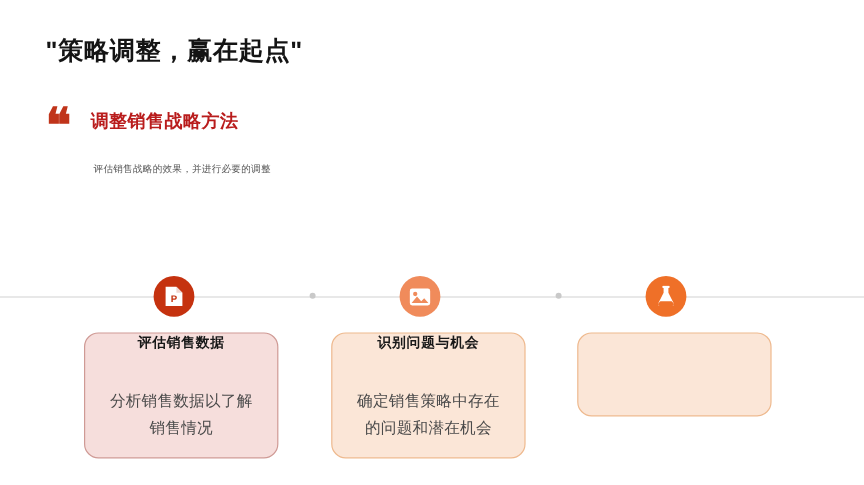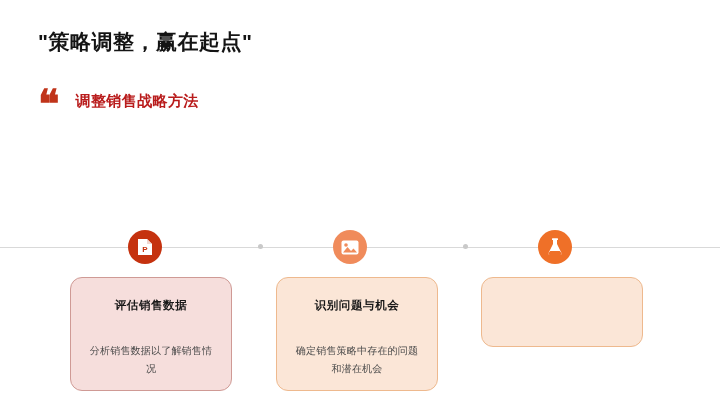--- a/index.html
+++ b/index.html
@@ -107,23 +107,22 @@
   .node-icon svg { display: block; }
 
   
   .card {
     position: absolute;
     top: 277px;
     width: 162px;
     min-height: 70px;
     border-radius: 12px;
     box-sizing: border-box;
-    padding: 20px 10px 12px 10px;
+    padding: 0 10px 12px 10px;
     text-align: center;
-    font-family: Liberation Mono, monospace;
   }
   .card.c1 {
     left: 70px;
     background: #f6dedc;
     border: 1px solid #cf9a95;
   }
   .card.c2 {
     left: 276px;
     background: #fbe6d7;
     border: 1px solid #eeb98e;
@@ -135,40 +134,41 @@
   }
 
   .card-title {
     font-size: 11.5px;
     font-weight: bold;
     color: #181818;
     letter-spacing: 0.6px;
     margin-bottom: 9px;
   }
   .card-desc {
-    font-size: 10px;
+    font-size: 13px;
     color: #4a4a4a;
     line-height: 1.75;
     letter-spacing: 0.2px;
     padding: 0 6px;
     margin-top: 30px;
   }
 </style>
 </head>
 <body>
 
 <div class="slide">
 
   <div class="slide-title">"策略调整，赢在起点"</div>
 
   <div class="quote-row">
     <span class="quote-mark">❝</span>
     <span class="section-heading">调整销售战略方法</span>
   </div>
 
+  <div class="section-sub">评估销售战略的效果，并进行必要的调整</div>
 
   <div class="timeline-line"></div>
   <div class="timeline-dot d1"></div>
   <div class="timeline-dot d2"></div>
 
   <div class="node-icon n1">
     <svg width="16" height="18" viewBox="0 0 16 18" aria-hidden="true">
       <path d="M1 1 H10 L15 6 V17 H1 Z" fill="#ffffff"></path>
       <path d="M10 1 L15 6 H10 Z" fill="#f0d6cf"></path>
       <text x="5.2" y="13.5" font-family="Liberation Sans, sans-serif" font-size="8" font-weight="bold" fill="#c5320f">P</text>

